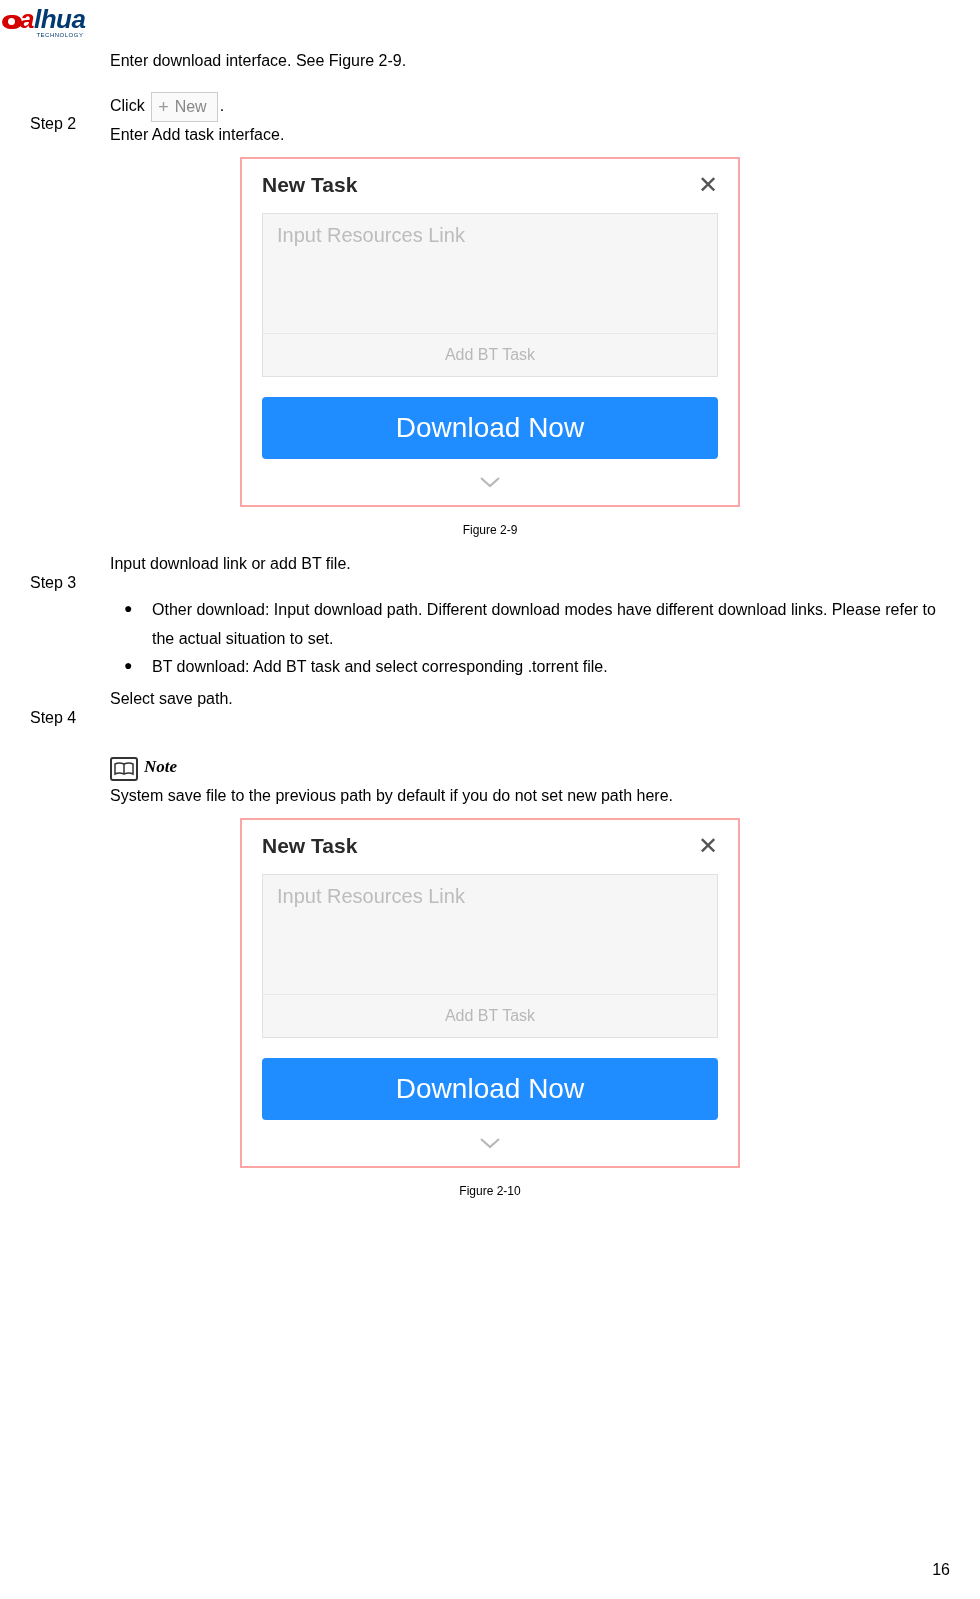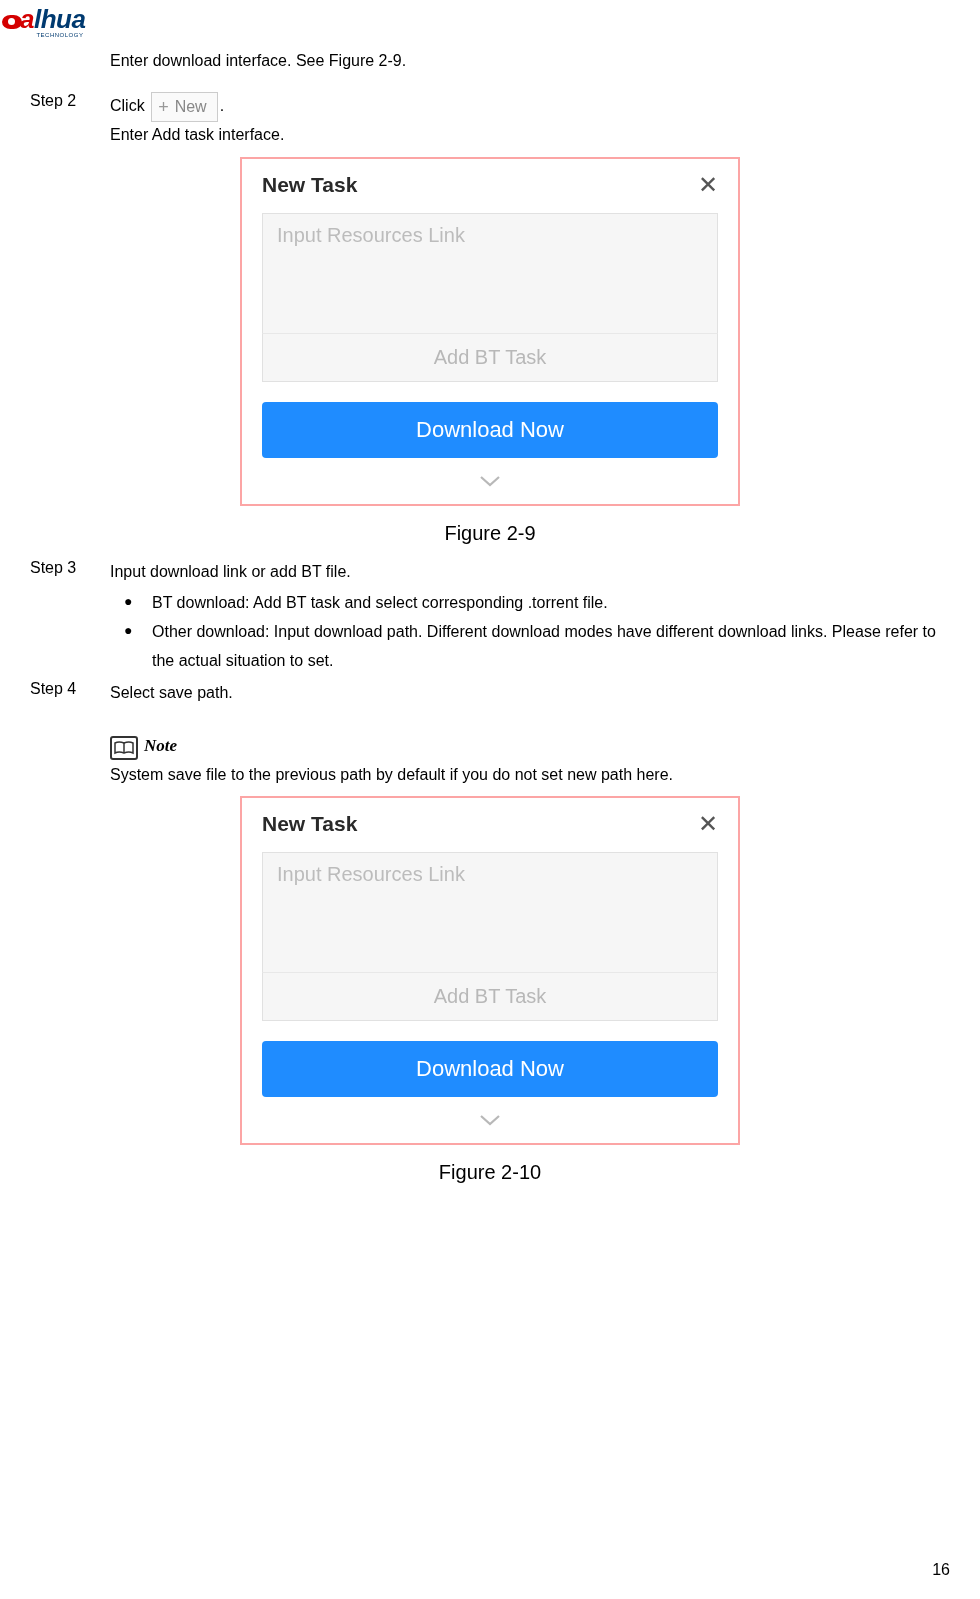--- a/index.html
+++ b/index.html
@@ -64,20 +64,21 @@
     padding-top: 48px;
   }
   .step-row {
     display: flex;
     align-items: flex-start;
     margin-bottom: 4px;
   }
   .step-label {
     flex: 0 0 80px;
     white-space: nowrap;
+    margin-top: 23px;
   }
   .step-body {
     flex: 1;
     line-height: 1.65;
   }
   .indent-body {
     margin-left: 80px;
     line-height: 1.65;
   }
   .inline-new-btn {
@@ -137,46 +138,46 @@
     color: #bcbcbc;
     font-size: 20px;
     box-sizing: border-box;
   }
   .bt-task-row {
     background: #f6f6f6;
     border: 1px solid #e1e1e1;
     border-top: 1px solid #e8e8e8;
     text-align: center;
     color: #b8b8b8;
-    font-size: 20px;
+    font-size: 16px;
     padding: 12px 0;
     margin-bottom: 20px;
   }
   .download-btn {
     background: #1f8cff;
     color: #fff;
     text-align: center;
-    font-size: 22px;
+    font-size: 28px;
     padding: 15px 0;
     border-radius: 4px;
     margin-bottom: 10px;
   }
   .chevron-row {
     text-align: center;
     padding: 6px 0 4px 0;
     color: #b8b8b8;
   }
   .chevron-svg {
     width: 22px;
     height: 14px;
   }
   .figure-caption {
     text-align: center;
     margin: 16px 0 14px 0;
-    font-size: 20px;
+    font-size: 12px;
   }
   ul.bullets {
     list-style: none;
     padding: 0;
     margin: 4px 0 4px 0;
   }
   ul.bullets li {
     position: relative;
     padding-left: 42px;
     line-height: 1.8;
@@ -284,22 +285,22 @@
     <div class="figure-caption">Figure 2-9</div>
 
     <div class="step-row">
       <div class="step-label">Step 3</div>
       <div class="step-body">
         <span>Input download link or add BT file.</span>
       </div>
     </div>
     <div class="indent-body">
       <ul class="bullets">
+        <li>Other download: Input download path. Different download modes have different download links. Please refer to the actual situation to set.</li>
         <li>BT download: Add BT task and select corresponding .torrent file.</li>
-        <li>Other download: Input download path. Different download modes have different download links. Please refer to the actual situation to set.</li>
       </ul>
     </div>
 
     <div class="step-row">
       <div class="step-label">Step 4</div>
       <div class="step-body">
         <span>Select save path.</span>
       </div>
     </div>
 

